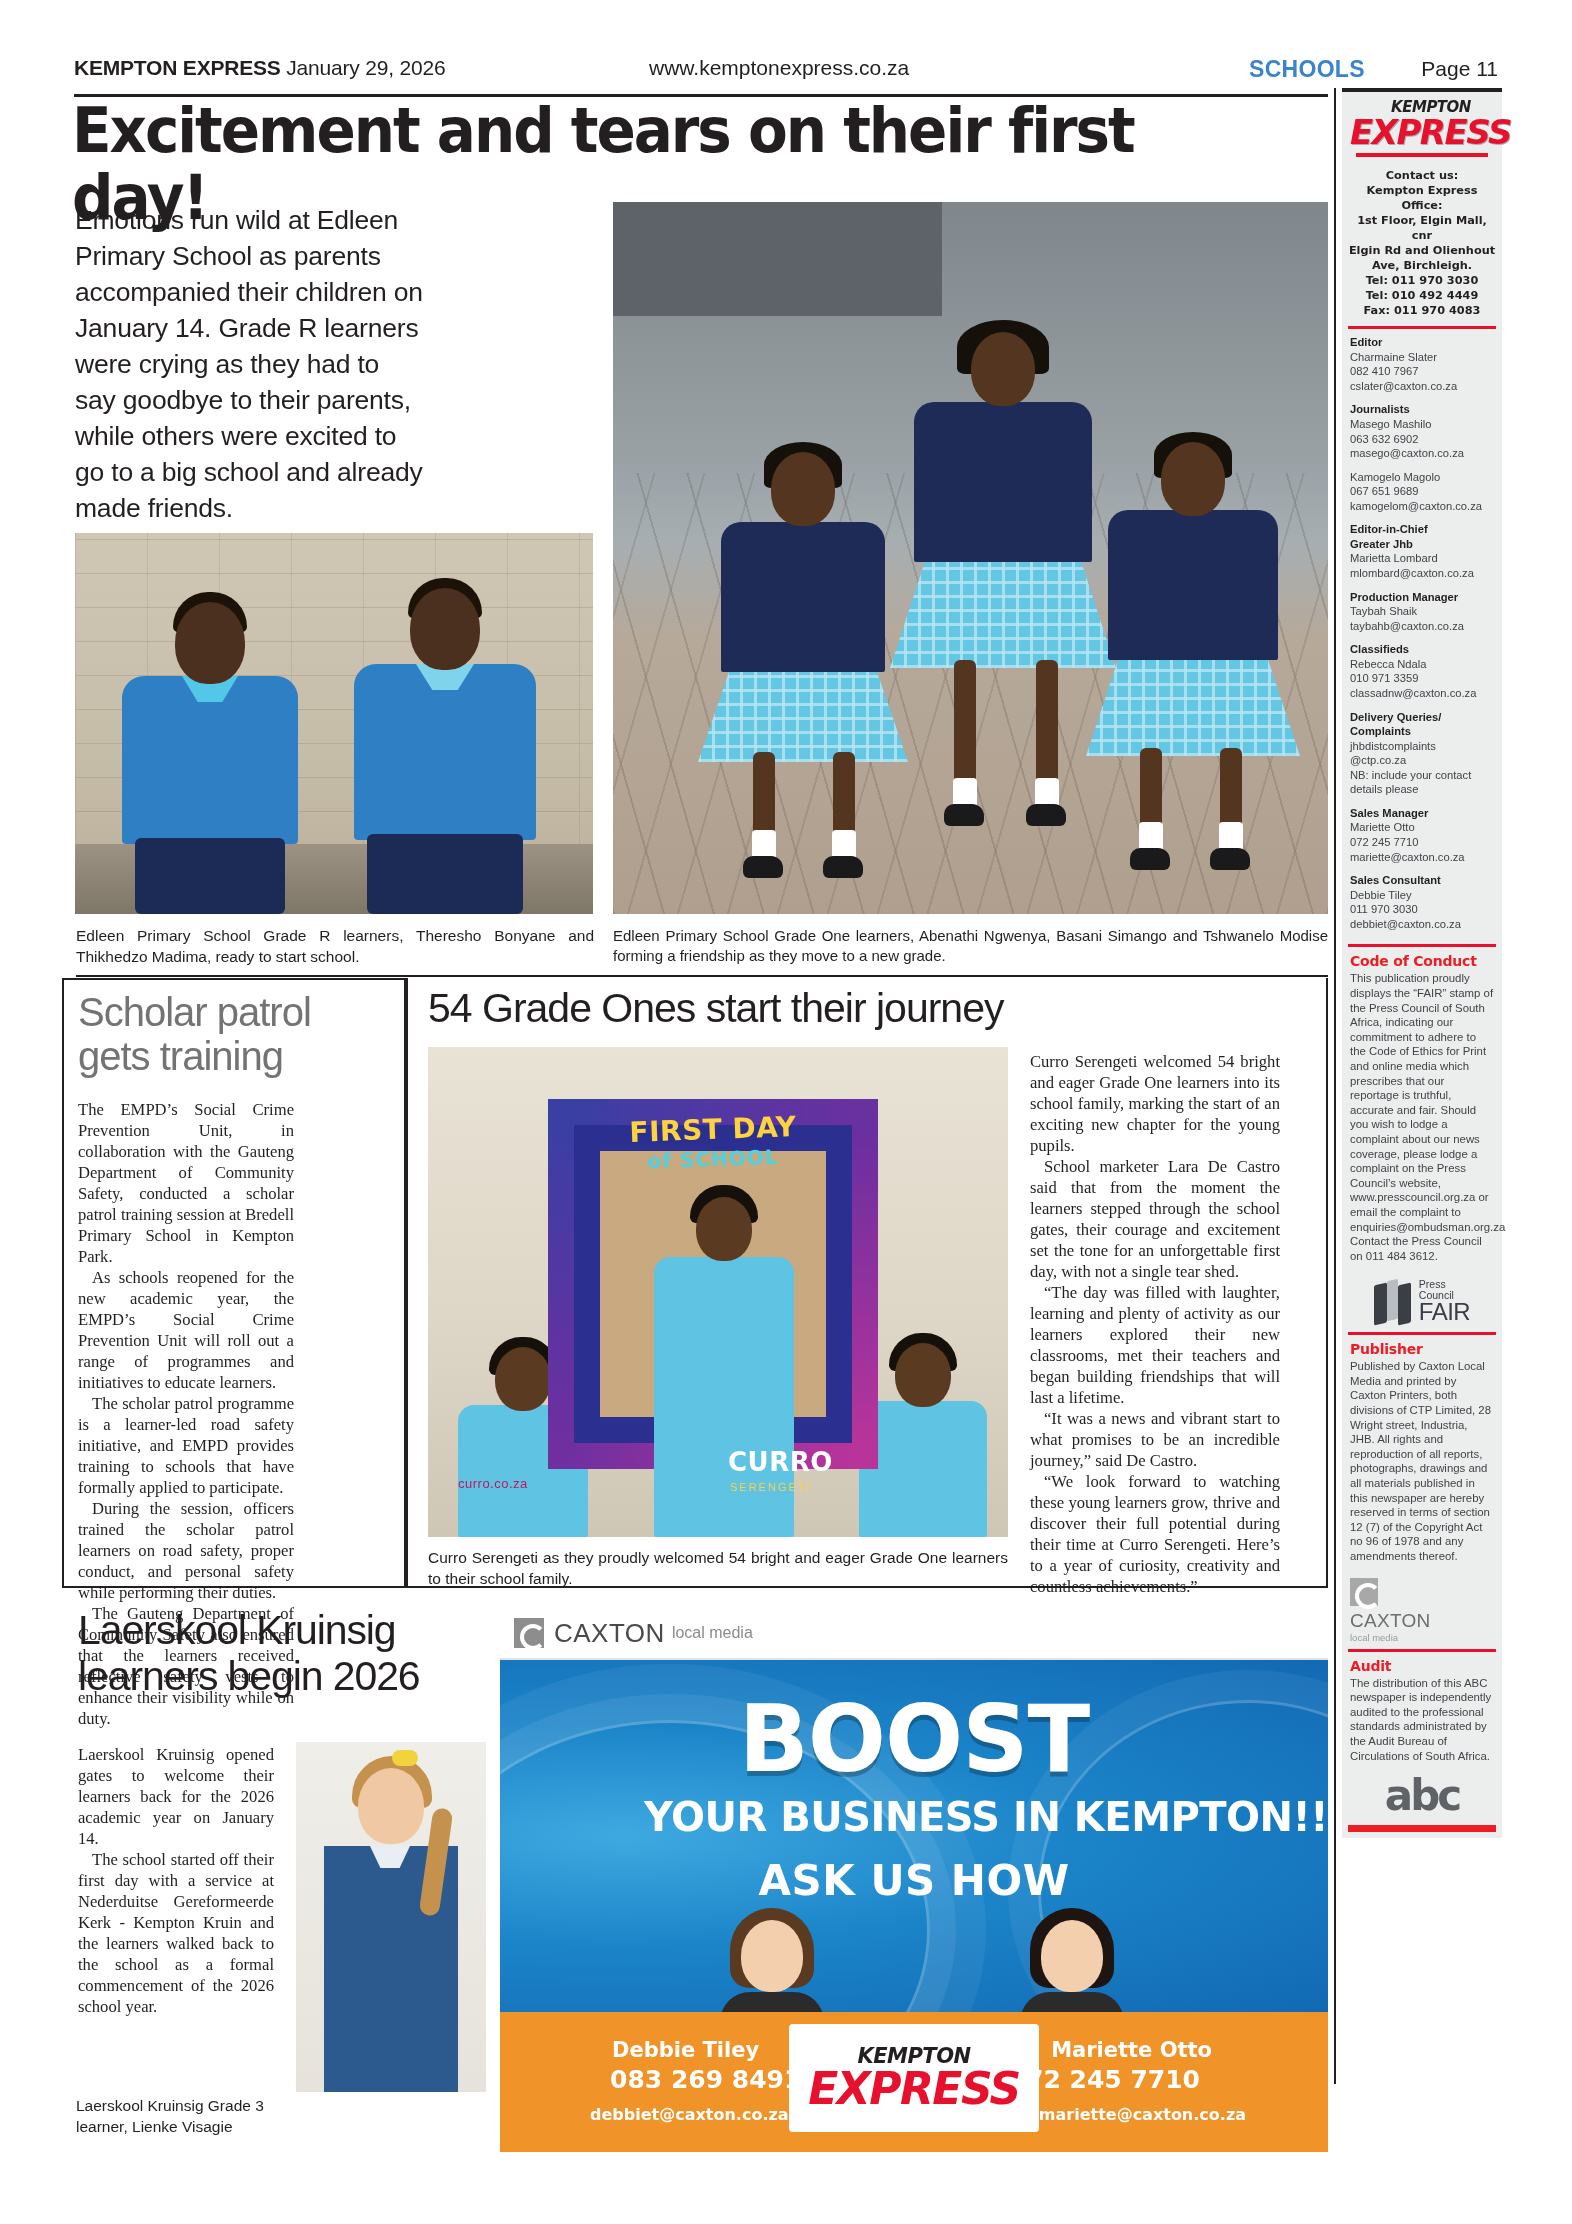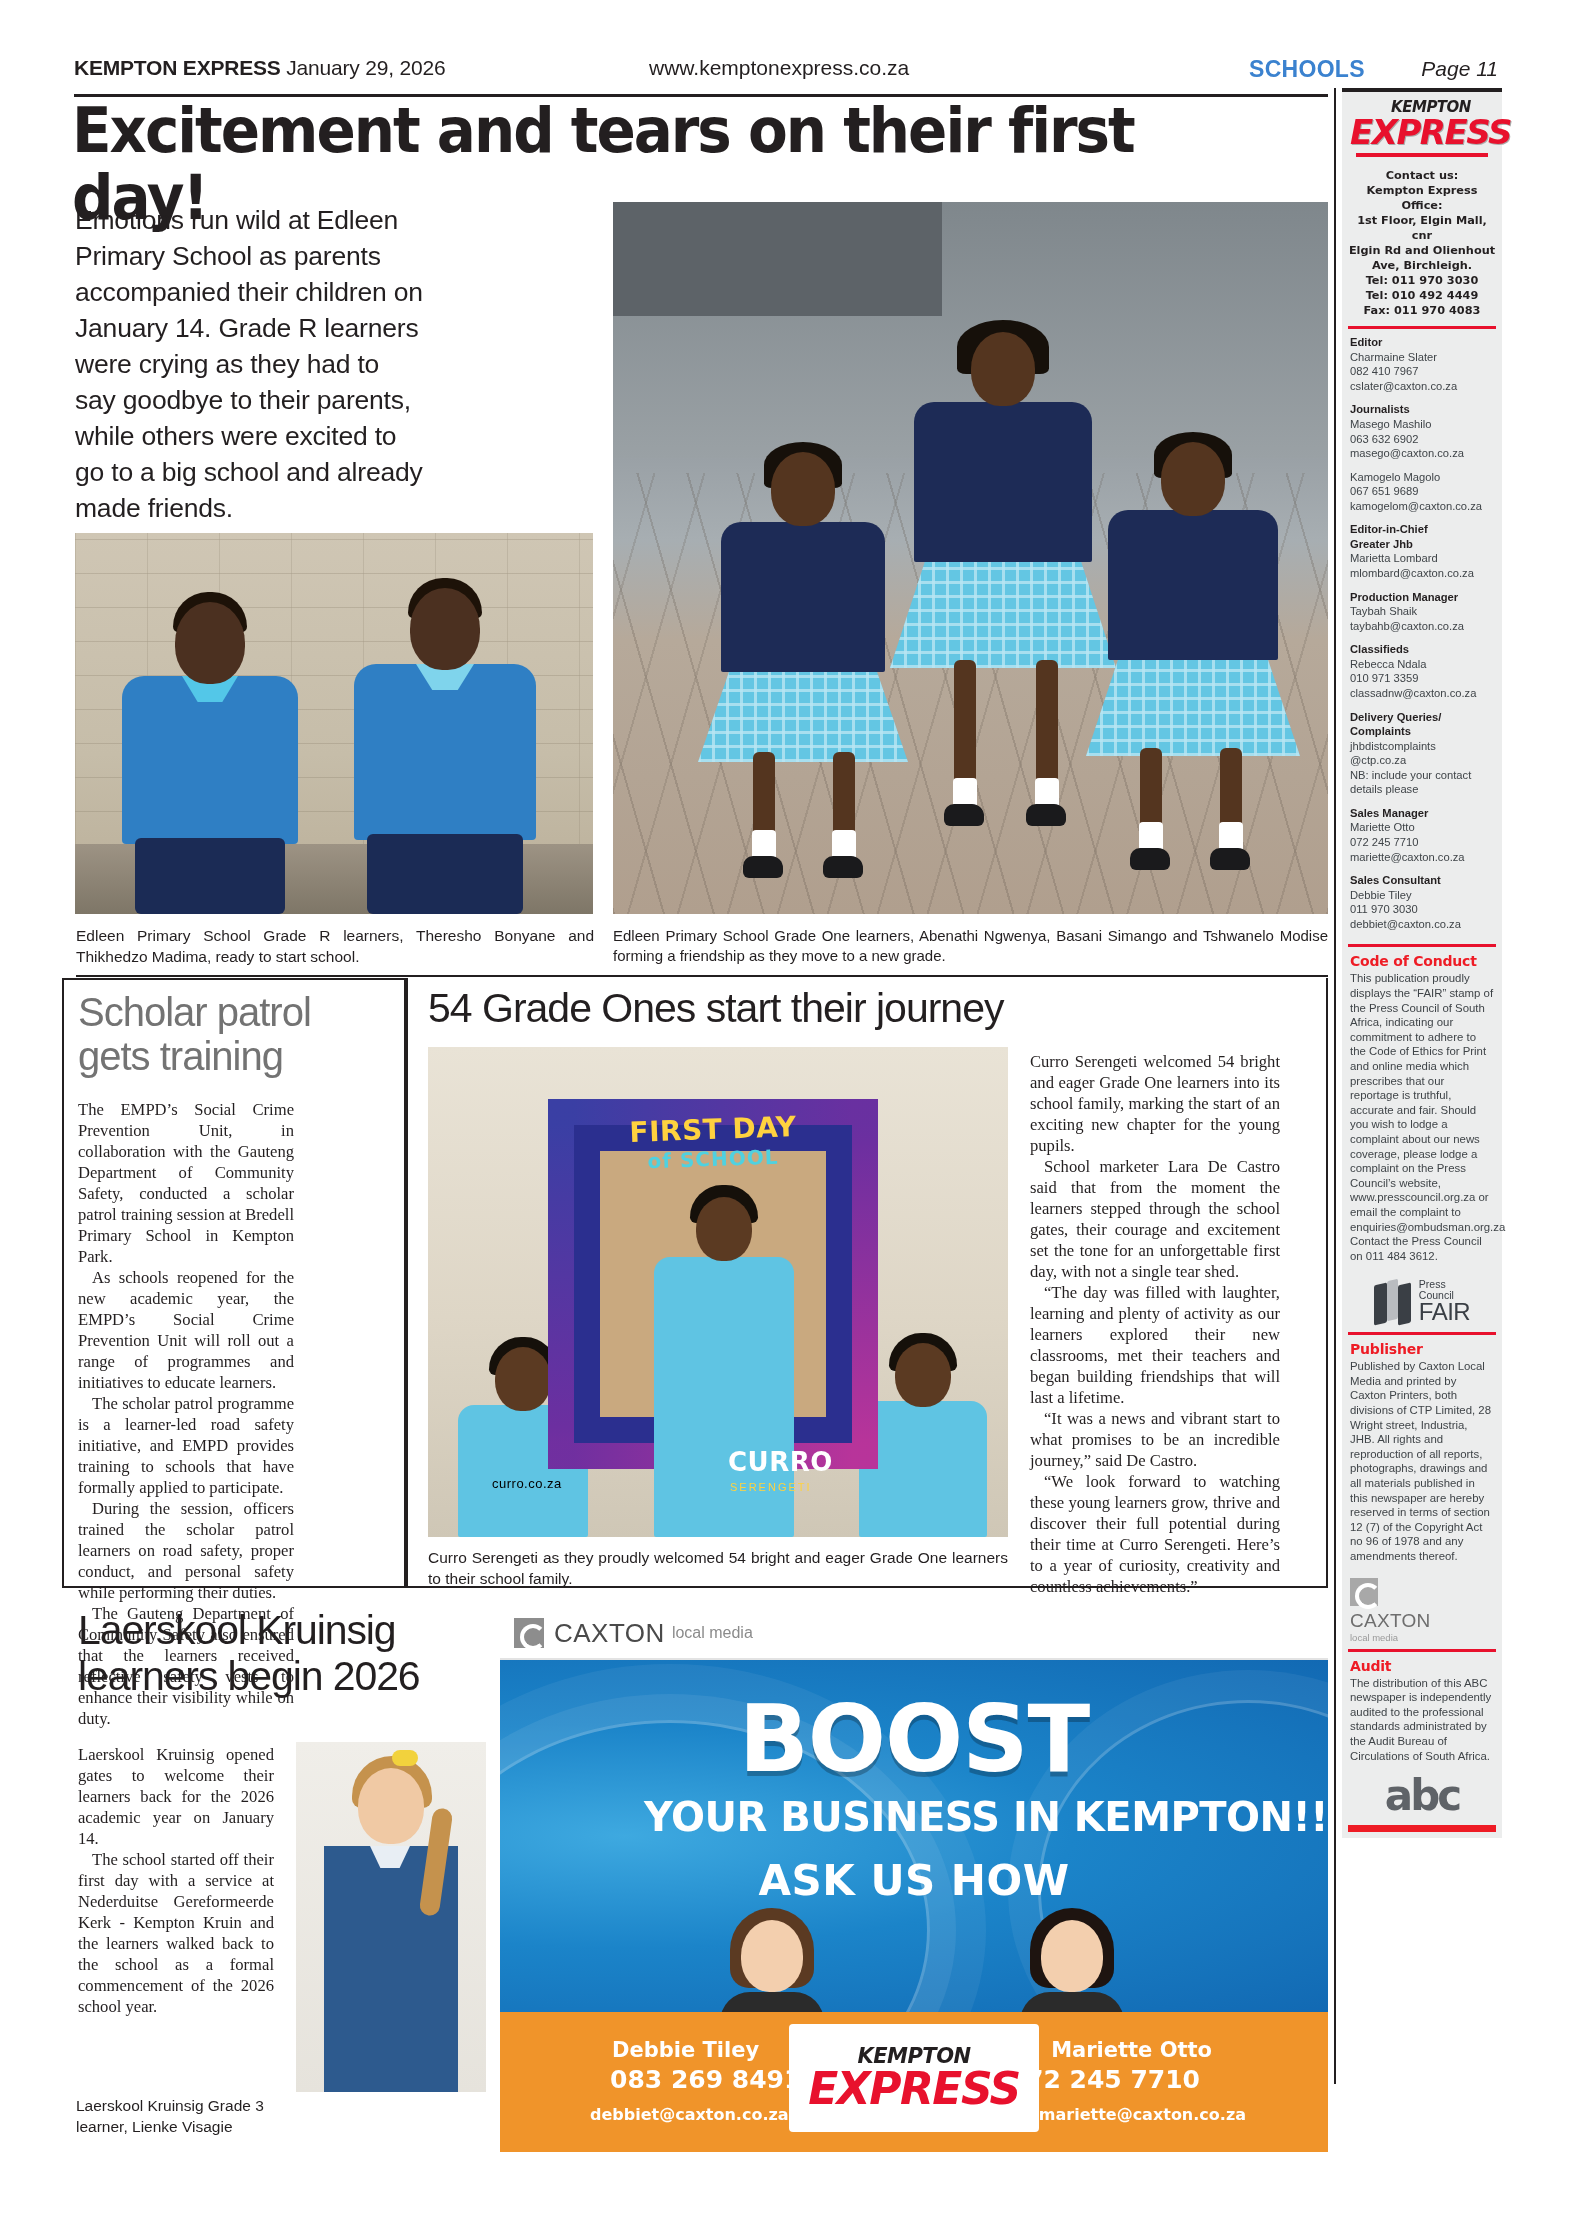--- a/index.html
+++ b/index.html
@@ -25,21 +25,20 @@
     position: absolute; left: 575px; top: 0;
     font-size: 21px; white-space: nowrap;
   }
   .mh-section {
     position: absolute; left: 1175px; top: 0;
     font-size: 23px; font-weight: 700; color: #3b82cf; letter-spacing: .3px;
   }
   .mh-page {
     position: absolute; right: 0; top: 1px;
     font-size: 21px;
-    font-style: italic;
   }
   .mh-rule {
     position: absolute; left: 74px; top: 94px; width: 1254px; height: 3px;
     background: #231f20;
   }
 
   
   .headline {
     position: absolute; left: 72px; top: 98px; width: 1180px;
     font-family: "DejaVu Sans", sans-serif;
@@ -252,21 +251,21 @@
     position:absolute; left:300px; bottom:60px;
     font-family:"DejaVu Sans", sans-serif; font-weight:700; font-size:26px;
     color:#ffffff; letter-spacing:.5px;
   }
   #photo-curro .curro-sub{
     position:absolute; left:302px; bottom:44px;
     font-size:11px; color:#ffd23f; letter-spacing:2px;
   }
   #photo-curro .curro-url{
     position:absolute; left:30px; bottom:46px;
-    font-size:13px; color:#000000; letter-spacing:.5px;padding-left:34px;
+    font-size:13px; color:#be185d; letter-spacing:.5px;
   }
   #photo-curro .kid{ position:absolute; }
   #photo-curro .kid .head{
     position:absolute;left:50%;transform:translateX(-50%);
     width:56px;height:64px;border-radius:50% 50% 46% 46%;background:#5b3a22;
   }
   #photo-curro .kid .hair{
     position:absolute;left:50%;transform:translateX(-50%);
     width:68px;height:38px;border-radius:44px 44px 8px 8px;background:#15100a;
   }

